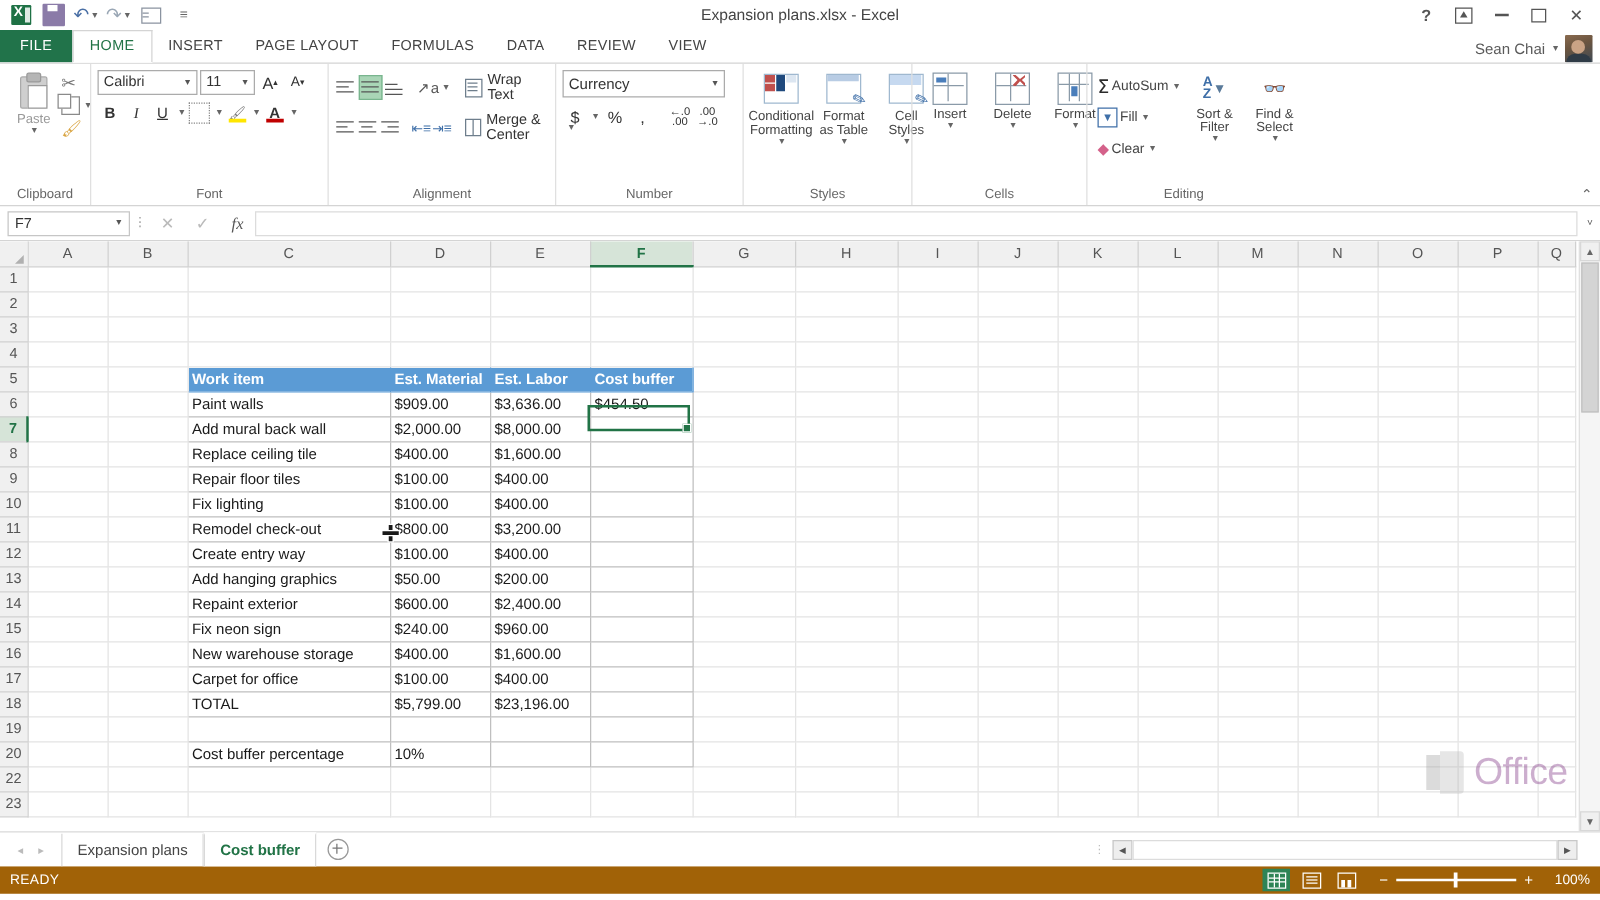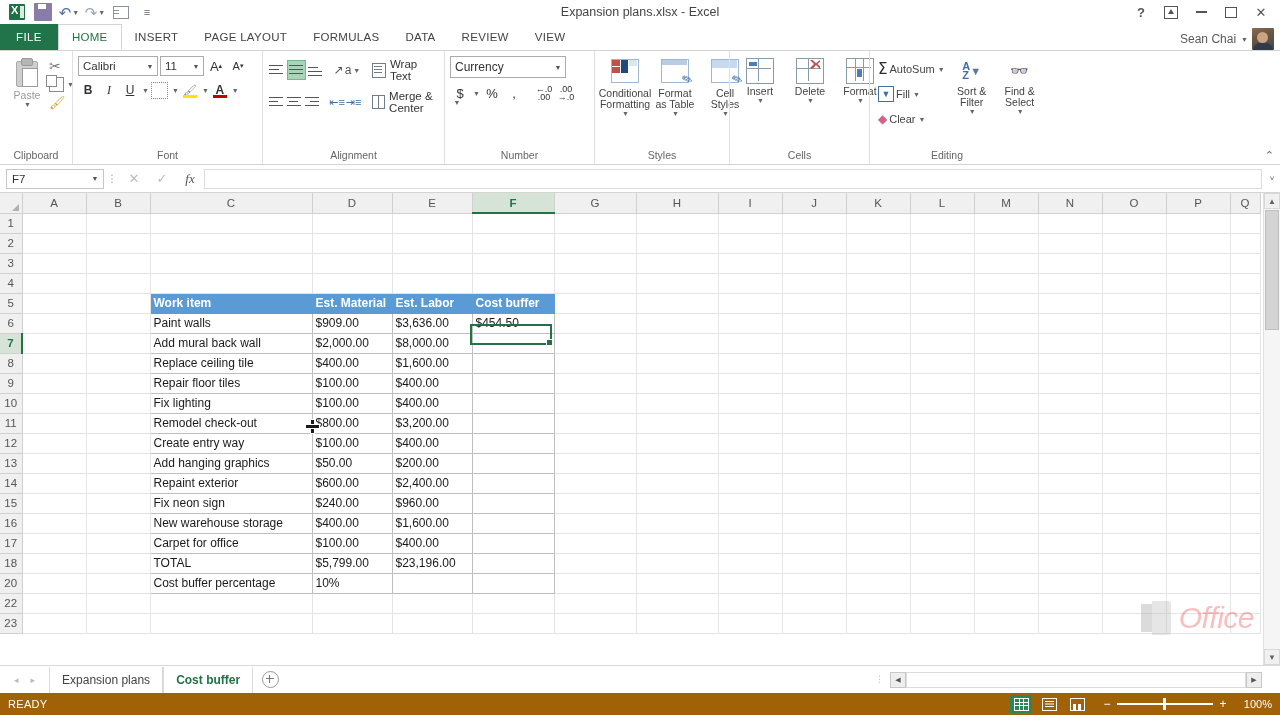--- a/index.html
+++ b/index.html
@@ -104,21 +104,21 @@
   .ic-orient{font-size:12px;color:#555;}
   .ic-indent{font-size:11px;color:#3f6fa8;}
   .wrapbtn{display:flex;align-items:center;gap:4px;padding:2px 4px;}
   .ic-wrap{width:14px;height:13px;border:1.3px solid #6e7e8c;position:relative;}
   .ic-wrap:after{content:"";position:absolute;left:1px;top:2px;width:8px;height:1.3px;background:#6e7e8c;box-shadow:0 3px 0 #6e7e8c,0 6px 0 #6e7e8c;}
   .ic-merge{width:15px;height:12px;border:1.3px solid #6e7e8c;position:relative;}
   .ic-merge:after{content:"";position:absolute;left:5px;top:0;width:1.3px;height:12px;background:#6e7e8c;}
 
   
   .g-num{width:150px;}
-  .combo.numfmt{width:116px;height:22px;}
+  .combo.numfmt{width:130px;height:22px;}
   .numrow2{display:flex;align-items:center;gap:2px;margin-top:5px;}
   .nb{height:20px;min-width:20px;display:flex;align-items:center;justify-content:center;font-size:13px;color:#333;}
   .dec{font-size:9px;color:#333;line-height:8px;text-align:center;}
 
   
   .g-styles{width:135px;}
   .sty-ic{width:32px;height:28px;position:relative;}
   .minigrid{position:absolute;left:2px;top:1px;width:26px;height:22px;border:1px solid #9fb8cf;background:#fff;}
   .minigrid i{position:absolute;background:#cfdcea;}
   .ic-pen{position:absolute;right:-2px;bottom:-1px;font-size:13px;color:#3f6fa8;transform:rotate(-20deg);}
@@ -177,21 +177,21 @@
   .selbox .handle{position:absolute;right:-3px;bottom:-3px;width:5px;height:5px;background:#217346;border:1px solid #fff;}
   .cursor-plus{position:absolute;width:13px;height:13px;pointer-events:none;}
   .cursor-plus:before,.cursor-plus:after{content:"";position:absolute;background:#1a1a1a;}
   .cursor-plus:before{left:4.5px;top:0;width:3px;height:13px;box-shadow:0 0 0 1px #fff;}
   .cursor-plus:after{left:0;top:4.5px;width:13px;height:3px;box-shadow:0 0 0 1px #fff;}
 
   .office-wm{position:absolute;right:26px;bottom:30px;display:flex;align-items:center;gap:6px;opacity:.35;pointer-events:none;}
   .office-wm .mark{width:34px;height:34px;position:relative;}
   .office-wm .mark:before{content:"";position:absolute;left:2px;top:3px;width:12px;height:28px;background:#9a9a9a;}
   .office-wm .mark:after{content:"";position:absolute;left:13px;top:0px;width:19px;height:34px;background:#b8b8b8;border-radius:0 3px 3px 0;}
-  .office-wm .txt{font-size:30px;color:#ef4444;font-weight:300;letter-spacing:-.5px;font-style:italic;}
+  .office-wm .txt{font-size:30px;color:#701a75;font-weight:300;letter-spacing:-.5px;}
 
   
   .vsb{position:absolute;right:0;top:0;width:16px;height:472px;background:#f5f5f5;border-left:1px solid #e0e0e0;}
   .vsb .up,.vsb .dn{width:16px;height:16px;display:flex;align-items:center;justify-content:center;font-size:8px;color:#666;background:#f0f0f0;border:1px solid #d8d8d8;box-sizing:border-box;}
   .vsb .dn{position:absolute;bottom:0;}
   .vsb .thumb{position:absolute;top:17px;left:1px;width:14px;height:120px;background:#d4d4d4;border:1px solid #c0c0c0;box-sizing:border-box;}
 
   
   .tabbar{height:28px;background:#fff;display:flex;align-items:center;border-top:1px solid #d9d9d9;position:relative;box-sizing:border-box;}
   .navarrows{display:flex;align-items:center;gap:12px;padding:0 14px;}
@@ -974,20 +974,40 @@
             <td class="cell"></td>
             <td class="cell"></td>
             <td class="cell"></td>
             <td class="cell"></td>
             <td class="cell"></td>
             <td class="cell"></td>
             <td class="cell"></td>
             <td class="cell"></td>
           </tr>
 
+      <tr>
+            <td class="rowhead">19</td>
+            <td class="cell"></td>
+            <td class="cell"></td>
+            <td class="cell bordered"></td>
+            <td class="cell bordered"></td>
+            <td class="cell bordered"></td>
+            <td class="cell bordered"></td>
+            <td class="cell"></td>
+            <td class="cell"></td>
+            <td class="cell"></td>
+            <td class="cell"></td>
+            <td class="cell"></td>
+            <td class="cell"></td>
+            <td class="cell"></td>
+            <td class="cell"></td>
+            <td class="cell"></td>
+            <td class="cell"></td>
+            <td class="cell"></td>
+          </tr>
 
       <tr>
             <td class="rowhead">20</td>
             <td class="cell"></td>
             <td class="cell"></td>
             <td class="cell bordered r">Cost buffer percentage</td>
             <td class="cell bordered r">10%</td>
             <td class="cell bordered"></td>
             <td class="cell bordered"></td>
             <td class="cell"></td>

